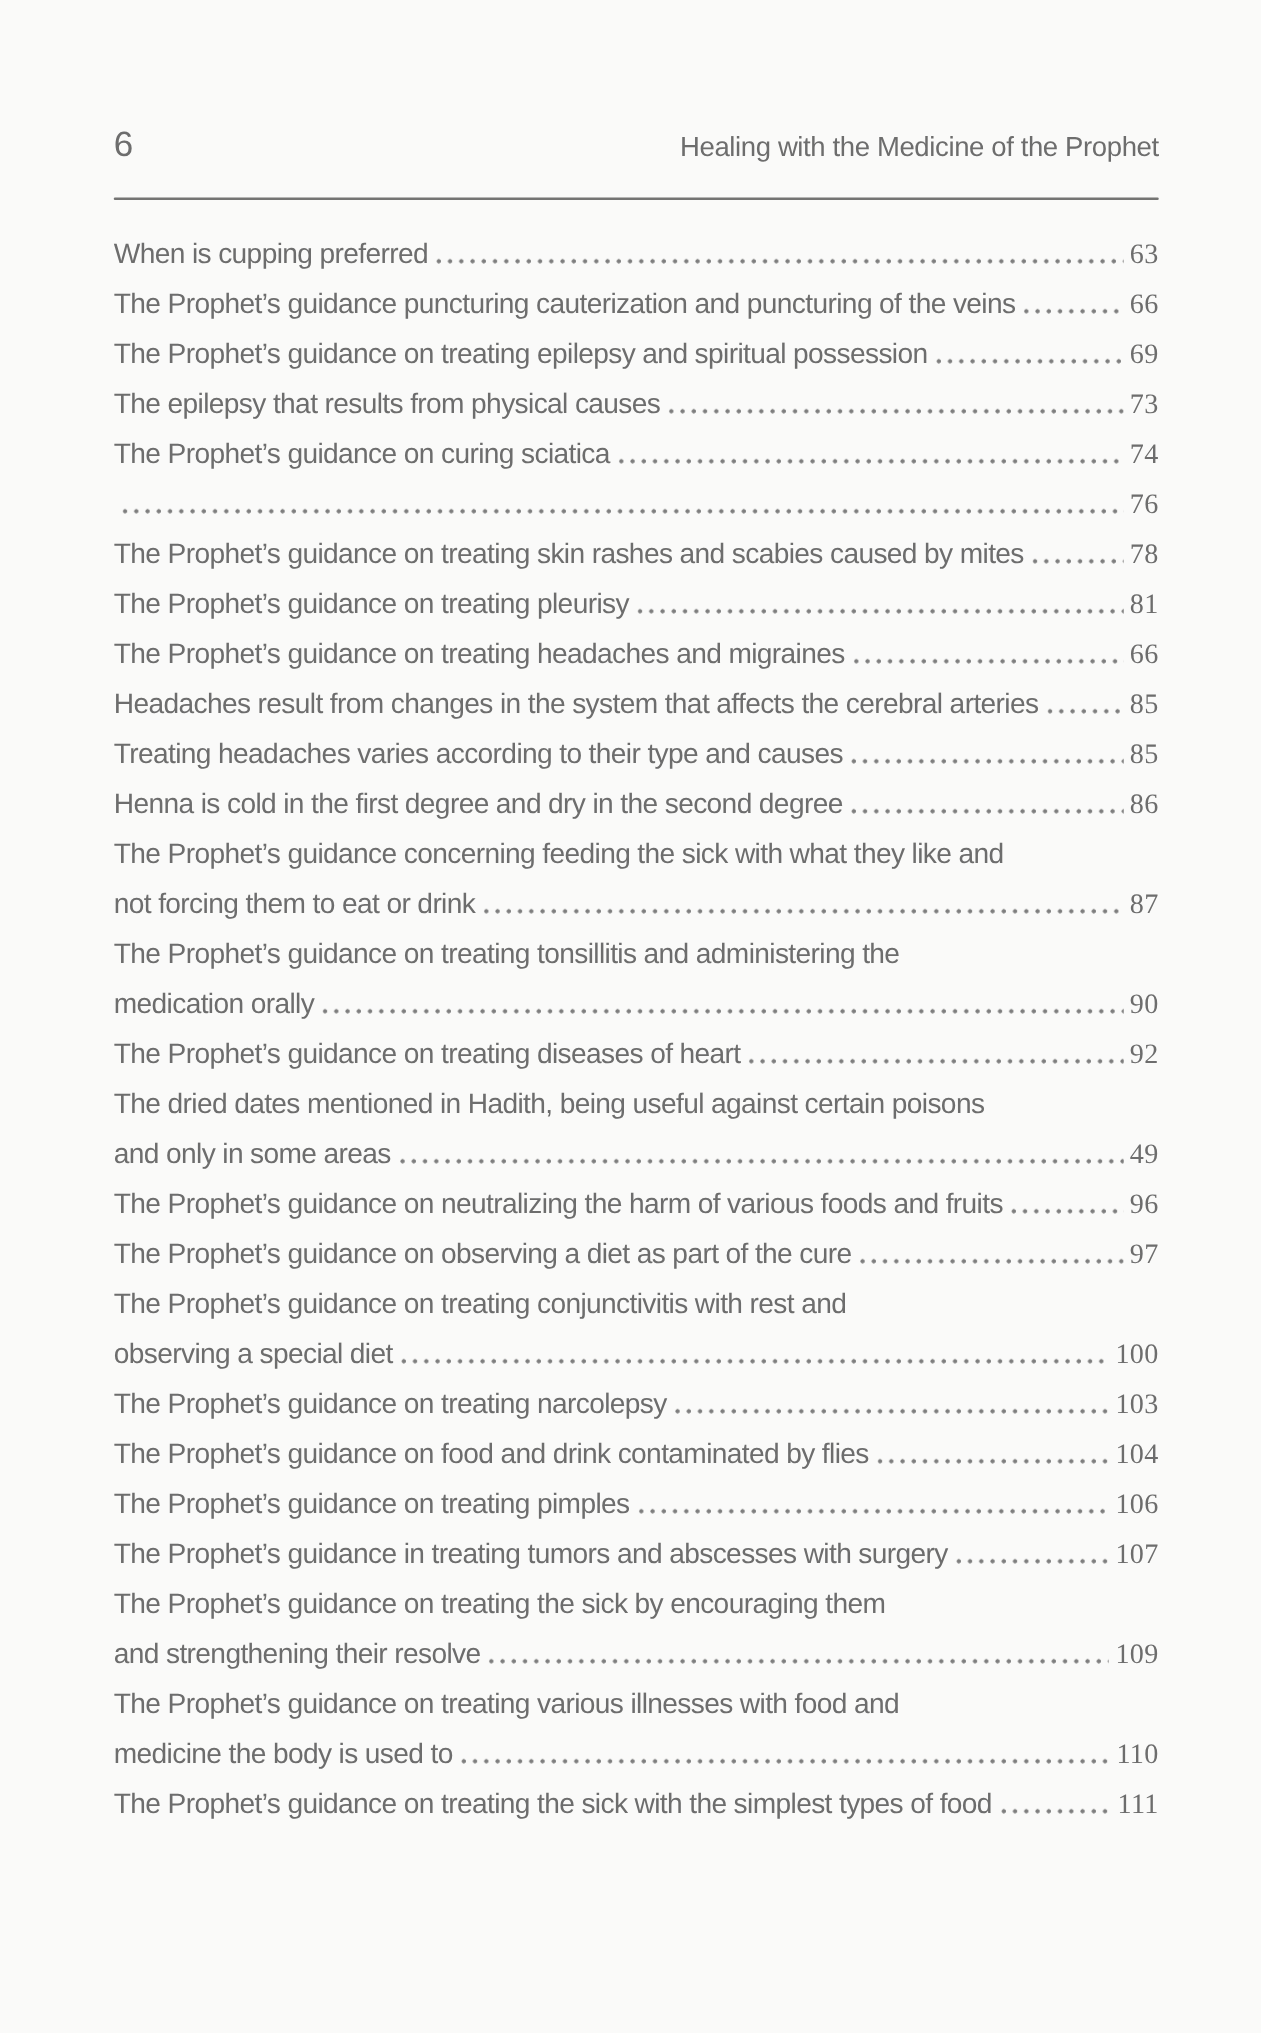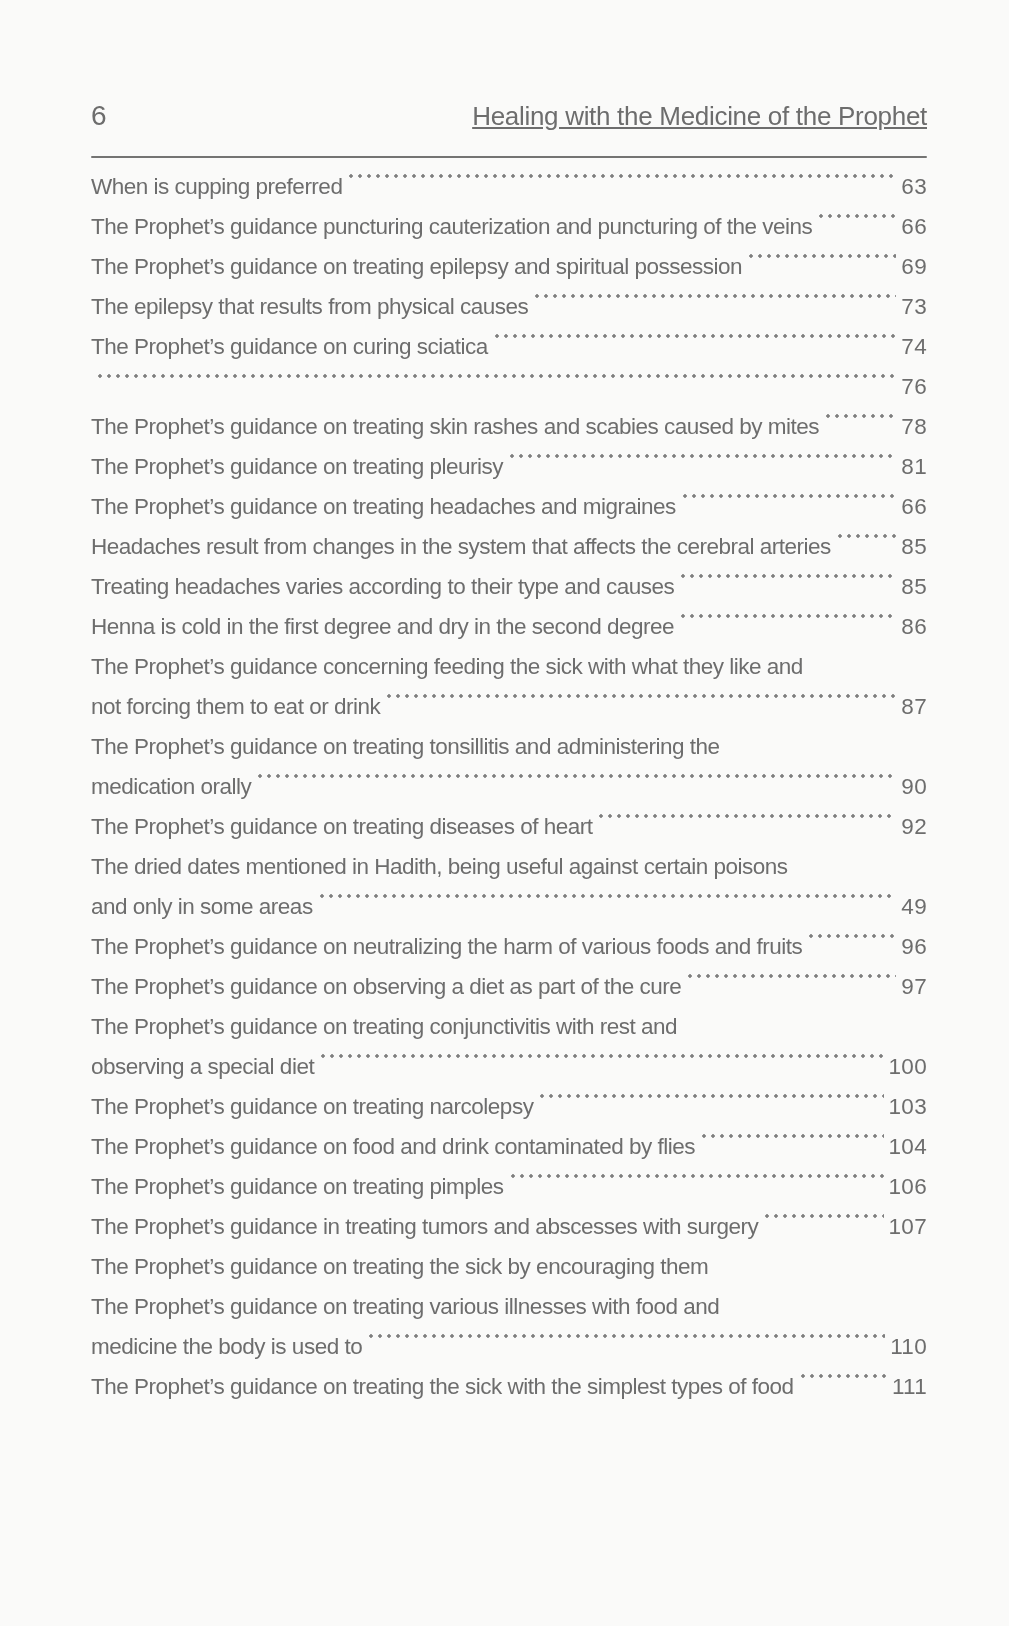--- a/index.html
+++ b/index.html
@@ -30,37 +30,36 @@
     justify-content: space-between;
     align-items: baseline;
     padding-top: 100px;
     line-height: 32px;
   }
   .page-number {
     font-size: 28px;
     letter-spacing: 0.5px;
   }
   .running-title {
-    font-size: 26px;
+    font-size: 22px;
     letter-spacing: -0.3px;
-    text-decoration: underline;
   }
   .rule {
     margin-top: 24px;
     height: 2px;
     background: var(--rule);
     border-radius: 1px;
     opacity: 0.85;
   }
   .toc {
     margin-top: 16px;
   }
   .entry-line {
     display: flex;
-    align-items: flex-start;
+    align-items: flex-end;
     height: 40px;
     white-space: nowrap;
   }
   .entry-title {
     font-size: 22.5px;
     letter-spacing: -0.5px;
     flex: 0 0 auto;
   }
   .leader {
     flex: 1 1 auto;
@@ -69,20 +68,21 @@
     margin: 0 5px 5px 7px;
     background-image: radial-gradient(circle at 2px 2px, var(--dots) 1.5px, transparent 1.9px);
     background-size: 9px 4px;
     background-repeat: repeat-x;
     background-position: left bottom;
   }
   .entry-page {
     font-size: 22.5px;
     letter-spacing: 0.3px;
     flex: 0 0 auto;
+    font-family: Liberation Serif, serif;
   }
 </style>
 </head>
 <body>
 
 <div class="sheet">
 
   <div class="page-header">
     <span class="page-number">6</span>
     <span class="running-title">Healing with the Medicine of the Prophet</span>
@@ -260,20 +260,25 @@
         <div class="entry-line">
           <span class="entry-title">The Prophet’s guidance in treating tumors and abscesses with surgery</span>
           <span class="leader"></span>
           <span class="entry-page">107</span>
         </div>
       </div>
       <div class="entry">
         <div class="entry-line">
           <span class="entry-title">The Prophet’s guidance on treating the sick by encouraging them</span>
         </div>
+        <div class="entry-line">
+          <span class="entry-title">and strengthening their resolve</span>
+          <span class="leader"></span>
+          <span class="entry-page">109</span>
+        </div>
       </div>
       <div class="entry">
         <div class="entry-line">
           <span class="entry-title">The Prophet’s guidance on treating various illnesses with food and</span>
         </div>
         <div class="entry-line">
           <span class="entry-title">medicine the body is used to</span>
           <span class="leader"></span>
           <span class="entry-page">110</span>
         </div>

